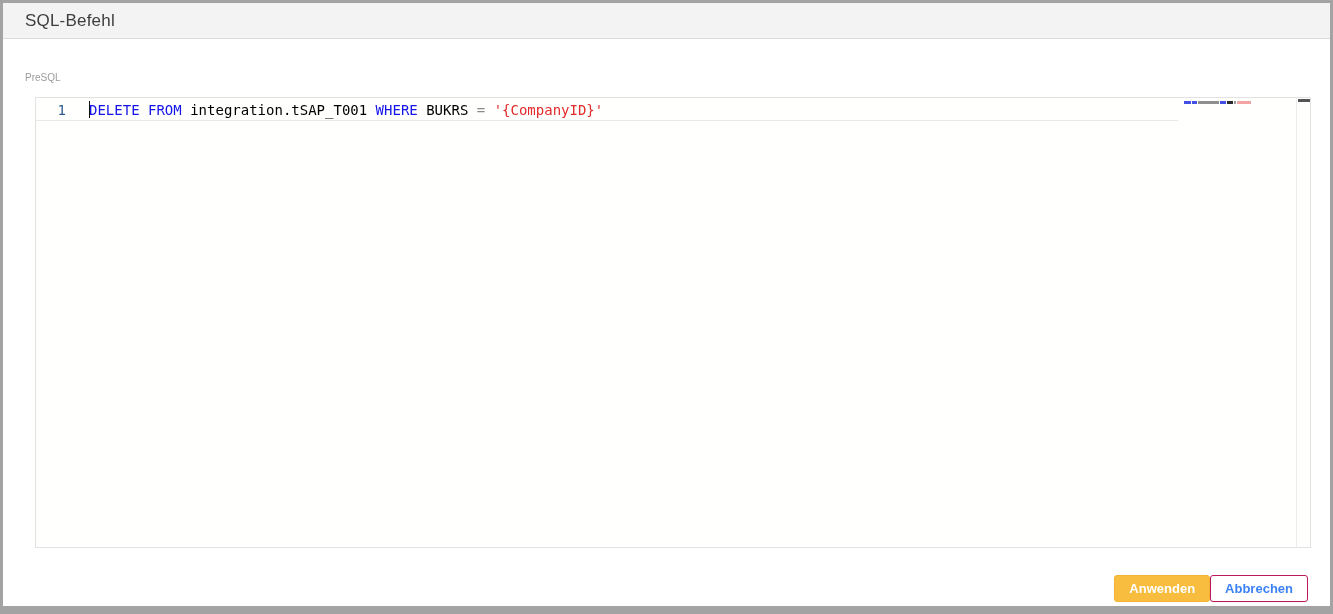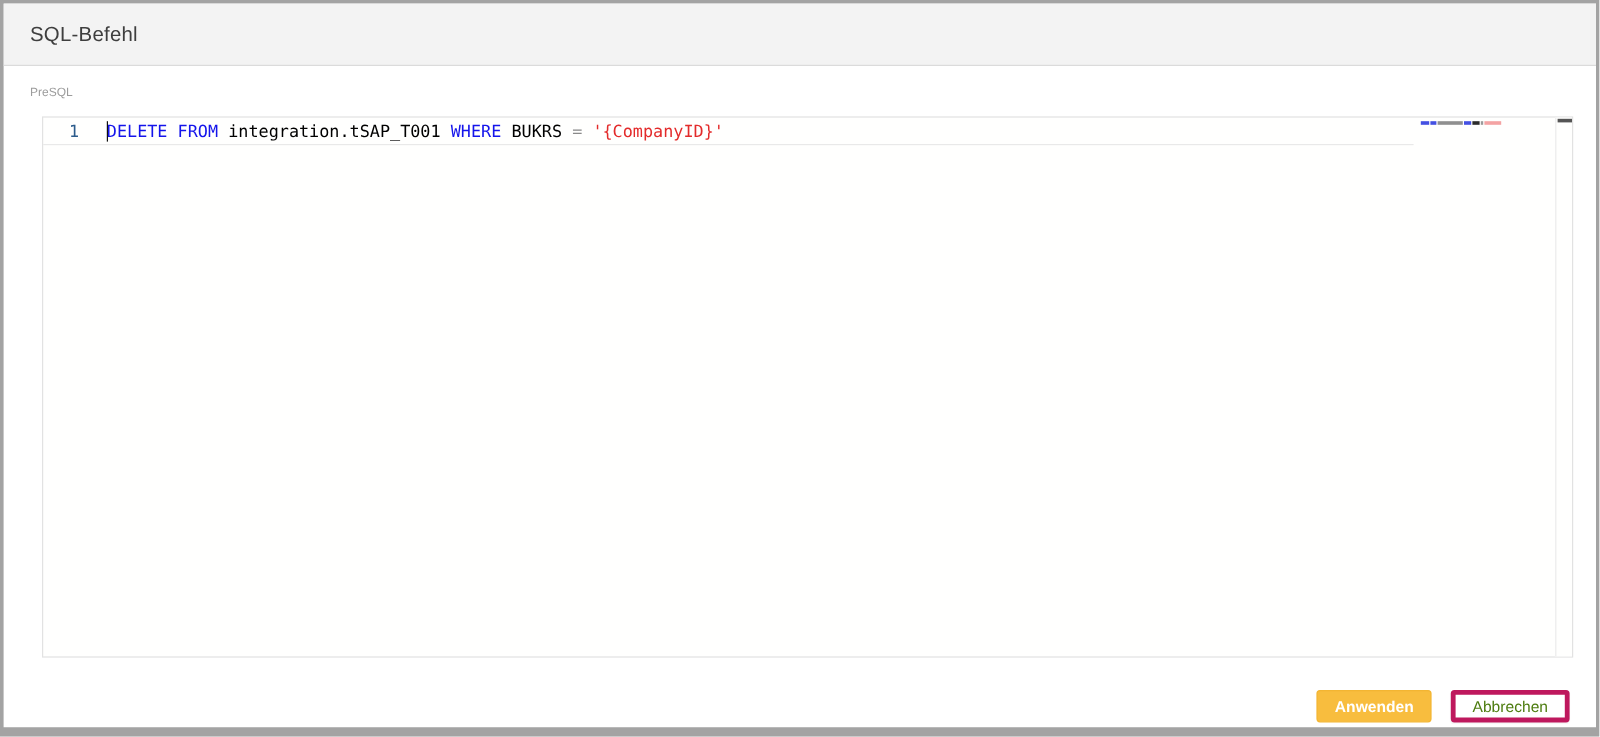--- a/index.html
+++ b/index.html
@@ -7,21 +7,21 @@
   .window {
     position:relative;
     width:1333px; height:614px;
     background:#ffffff;
     border:3px solid #a3a3a3;
     border-bottom-width:8px;
     font-family:"Liberation Sans", sans-serif;
     overflow:hidden;
   }
   .titlebar {
-    height:52px;
+    height:36px;
     background:#f3f3f3;
     border-bottom:1px solid #dbdbdb;
     display:flex; align-items:center;
     padding-left:22px;
   }
   .title {
     font-size:17px; font-weight:500; color:#3e3e3e;
     letter-spacing:0.2px;
   }
   .field-label {
@@ -74,42 +74,43 @@
     width:14px;
     border-left:1px solid #ececec;
     background:#fffffe;
   }
   .scrollbar .thumb {
     position:absolute; top:1px; left:1px; right:0;
     height:3px; background:#555555;
   }
   .footer {
     position:absolute; right:22px; bottom:4px;
-    display:flex; gap:16px;justify-content:flex-end;
+    display:flex; gap:0;justify-content:flex-end;
   }
   .btn {
     height:27px; min-width:84px;
     padding:0 14px;
     font-family:"Liberation Sans", sans-serif;
     font-size:13px;
     border-radius:3px;
     cursor:pointer;
     display:flex; align-items:center; justify-content:center;
   }
   .btn-apply {
     background:#f8bd3e;
     border:1px solid #f3b532;
     color:#ffffff;
     font-weight:700;
   }
   .btn-cancel {
     background:#ffffff;
-    border:4px solid #be185d;
-    color:#4d7c0f;
+    border:1px solid #be185d;
+    color:#3b82f6;
     box-shadow:0 1px 1px rgba(0,0,0,0.04);
+    font-weight:bold;
   }
 </style>
 </head>
 <body>
 
 <div class="window">
 
   <div class="titlebar">
     <span class="title">SQL-Befehl</span>
   </div>

